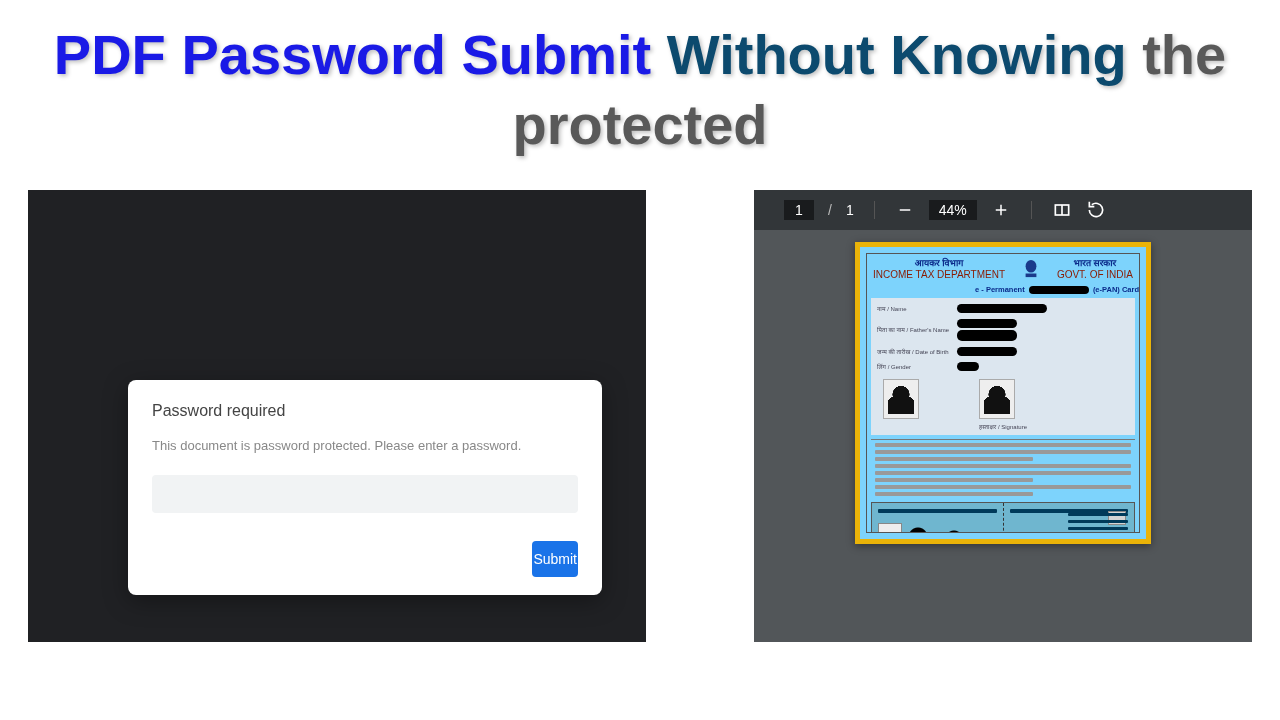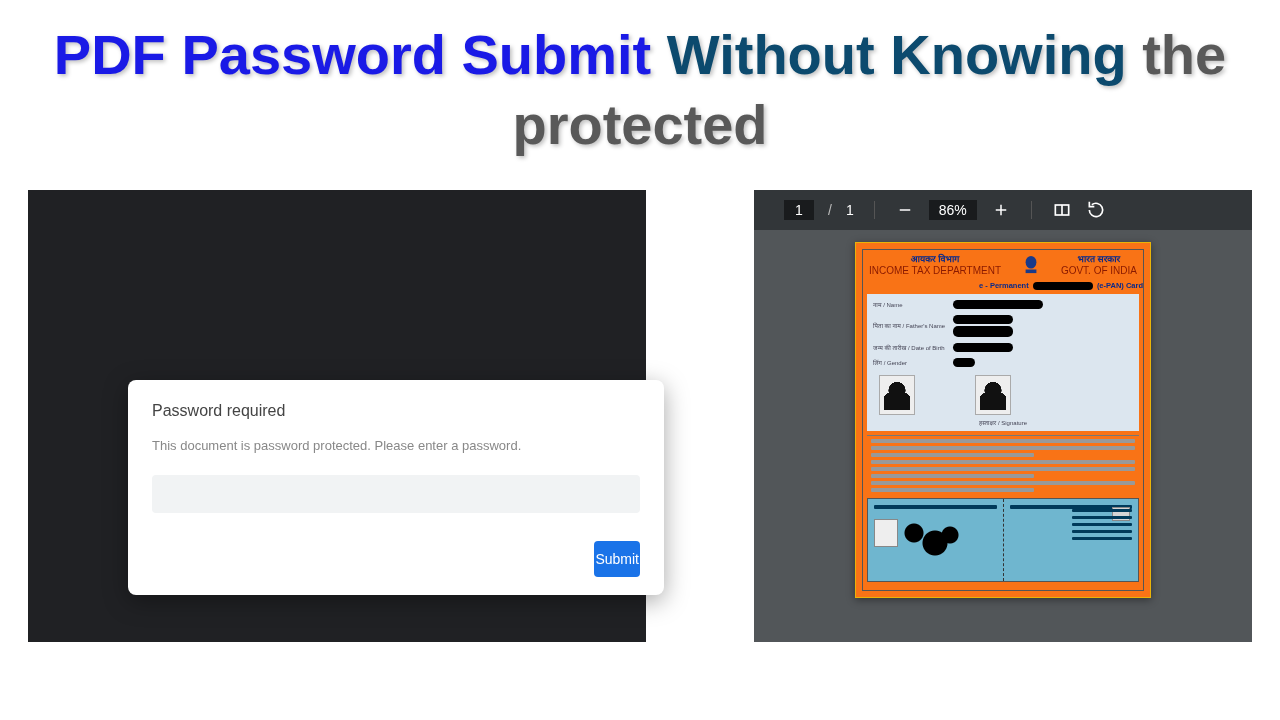--- a/index.html
+++ b/index.html
@@ -34,21 +34,21 @@
   .left-panel {
     width: 618px;
     height: 452px;
     background: #202124;
     position: relative;
   }
   .dialog {
     position: absolute;
     left: 100px;
     top: 190px;
-    width: 536px;
+    width: 474px;
     background: #ffffff;
     border-radius: 8px;
     box-shadow: 0 6px 24px rgba(0,0,0,0.35);
     padding: 22px 24px 18px;
   }
   .dialog-title {
     font-size: 16px;
     color: #444;
     font-weight: 500;
   }
@@ -127,23 +127,23 @@
   .tb-icon svg { stroke: #fff; fill: none; }
 
   .doc-area {
     flex: 1;
     display: flex;
     justify-content: center;
     padding-top: 12px;
   }
   .doc-page {
     width: 296px;
-    height: 356px;
-    background: #f97316;
-    border: 1px solid #eab308;
+    height: 302px;
+    background: #7dd3fc;
+    border: 5px solid #eab308;
     box-shadow: 0 2px 8px rgba(0,0,0,0.4);
     padding: 6px;
   }
   .doc-inner {
     width: 100%;
     height: 100%;
     border: 1px solid #555;
     position: relative;
     font-size: 7px;
     overflow: hidden;
@@ -299,21 +299,21 @@
     <div class="toolbar">
       <span class="page-box">1</span>
       <span class="slash">/</span>
       <span>1</span>
       <span class="divider"></span>
       <span class="tb-icon">
         <svg viewBox="0 0 24 24" width="18" height="18">
             <line x1="5" y1="12" x2="19" y2="12" stroke-width="2"></line>
           </svg>
       </span>
-      <span class="zoom-box">86%</span>
+      <span class="zoom-box">44%</span>
       <span class="tb-icon">
         <svg viewBox="0 0 24 24" width="18" height="18">
             <line x1="5" y1="12" x2="19" y2="12" stroke-width="2"></line>
             <line x1="12" y1="5" x2="12" y2="19" stroke-width="2"></line>
           </svg>
       </span>
       <span class="divider"></span>
       <span class="tb-icon">
         <svg viewBox="0 0 24 24" width="20" height="20">
             <rect x="4" y="6" width="16" height="12" stroke-width="2"></rect>

